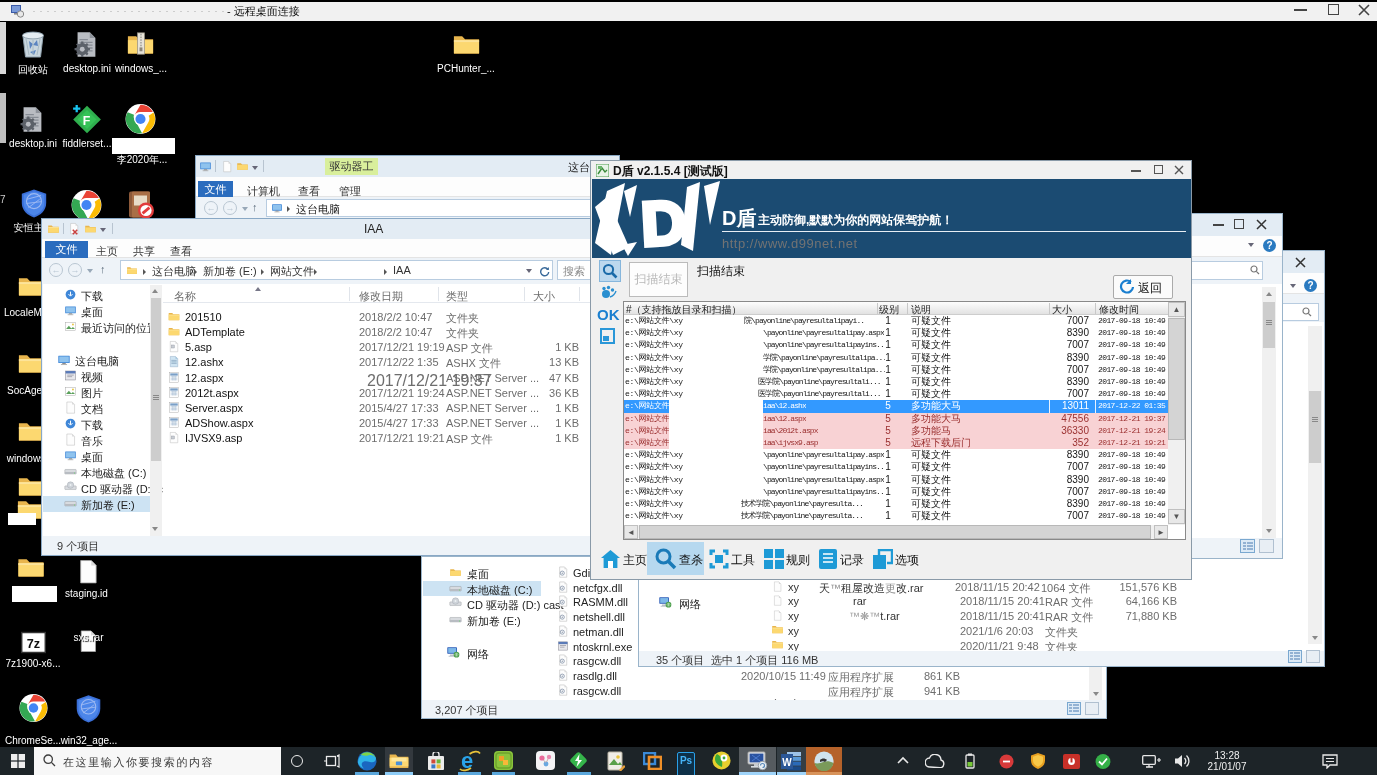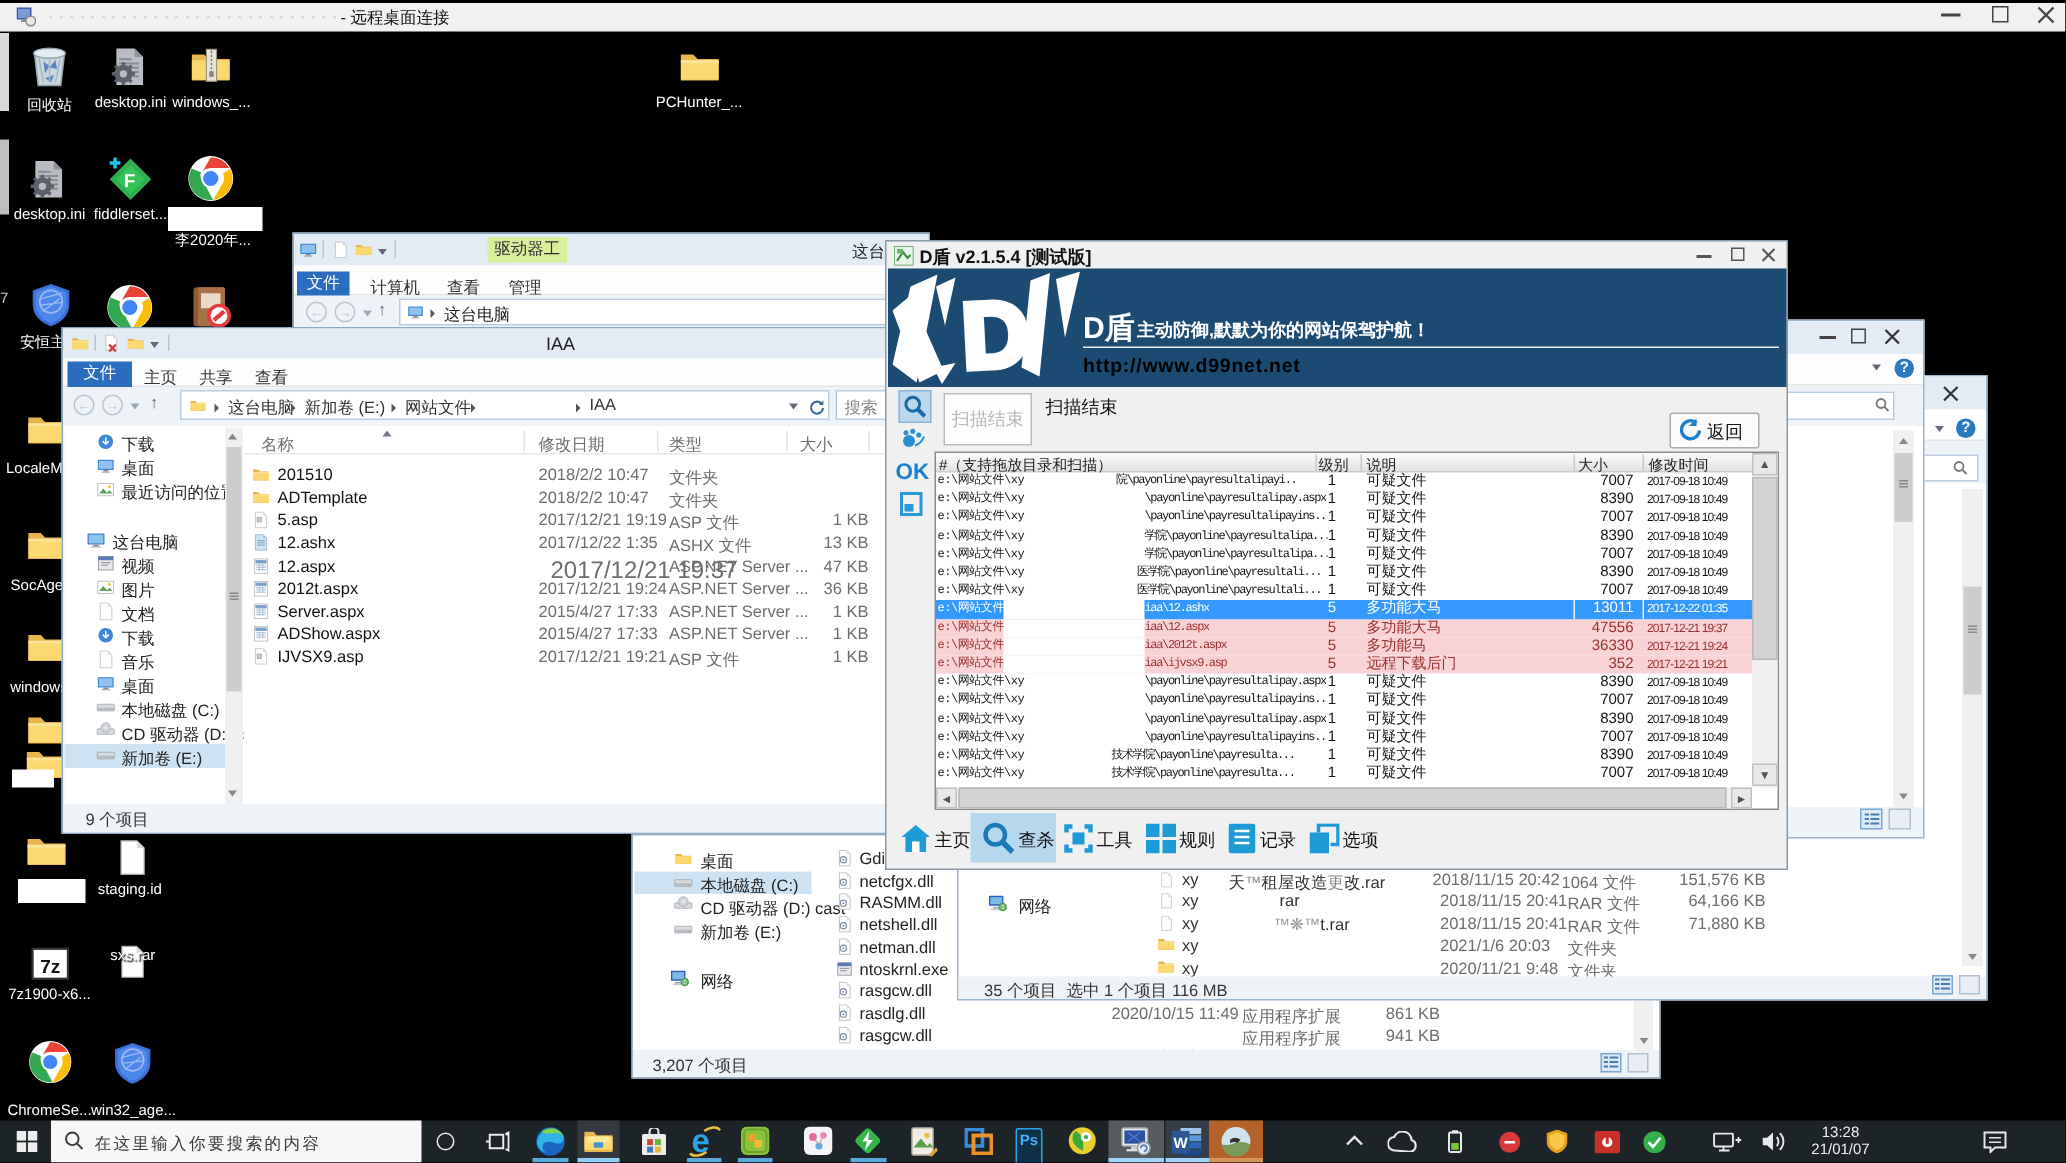--- a/index.html
+++ b/index.html
@@ -19,21 +19,21 @@
 .sthumb{background:#cdcdcd}
 svg{display:block}
 
 .tr{position:absolute;left:33px;width:544px;height:12.2px;font-size:10px;color:#141414;white-space:nowrap}
 .tr span{position:absolute;top:0;line-height:12.2px}
 .p1{left:1px;font-family:"Liberation Mono",monospace;font-size:8px;letter-spacing:-.3px}
 .p2{left:139px;font-family:"Liberation Mono",monospace;font-size:8px;letter-spacing:-.9px;max-width:122px;overflow:hidden}
 .lv{left:252px;width:24px;text-align:center}
 .ds{left:287px}
 .sz{left:385px;width:80px;text-align:right}
-.dt{left:474px;font-size:8px;font-family:Liberation Sans, sans-serif;letter-spacing:-.6px}
+.dt{left:474px;font-size:8px;font-family:Liberation Mono, monospace;letter-spacing:-.6px}
 .cens{position:absolute;left:45px;top:0;width:94px;height:100%;background:#fff}
 .sel{background:#3399ff;color:#fff}
 .pink{background:#f8d2d4;color:#9b3030}
 .thead{font-weight:normal}
 .tri-d{width:0;height:0;border-left:3.5px solid transparent;border-right:3.5px solid transparent;border-top:4px solid #667}
 .tri-u{width:0;height:0;border-left:3.5px solid transparent;border-right:3.5px solid transparent;border-bottom:4px solid #667}
 .tri-r{width:0;height:0;border-top:3.2px solid transparent;border-bottom:3.2px solid transparent;border-left:3.8px solid #555}
 
 </style>
 </head>
@@ -713,21 +713,21 @@
     <polygon points="0,26 12,16 34,66 18,74" fill="#fff"></polygon>
     <polygon points="29,10 42,4 35,36" fill="#fff"></polygon>
     <polygon points="27,64 42,61 33,75" fill="#fff"></polygon>
     <text x="46" y="64" font-size="62" font-weight="bold" font-family="Liberation Sans" fill="#fff" stroke="#fff" stroke-width="4.5" transform="rotate(-3 60 40)">D</text>
     <polygon points="92,6 105,1 98,70 86,64" fill="#fff"></polygon>
     <polygon points="109,5 125,0 115,44" fill="#fff"></polygon>
   </svg>
   <div class="abs" style="left:131px;top:44px;font-size:20px;font-weight:bold;color:#fff">D盾</div>
   <div class="abs" style="left:167px;top:51px;font-size:12px;font-weight:bold;color:#fff">主动防御,默默为你的网站保驾护航！</div>
   <div class="abs" style="left:131px;top:70px;width:464px;height:1px;background:#e8eef4"></div>
-  <div class="abs" style="left:131px;top:75px;font-size:13px;font-weight:bold;color:#000000;letter-spacing:.5px">http://www.d99net.net</div>
+  <div class="abs" style="left:131px;top:75px;font-size:13px;font-weight:normal;color:#737373;letter-spacing:.5px">http://www.d99net.net</div>
 
   <div class="abs" style="left:8px;top:99px;width:22px;height:22px;background:#bcd8ee;border:1px solid #86b6dc"></div>
   <svg class="abs" style="left:11px;top:102px" width="16" height="16" viewBox="0 0 16 16">
         <circle cx="6.5" cy="6.5" r="4.6" fill="none" stroke="#1a6aa8" stroke-width="2"></circle>
         <path d="M10 10l4.5 4.5" stroke="#1a6aa8" stroke-width="2.6"></path>
       </svg>
   <svg class="abs" style="left:10px;top:124px" width="17" height="16" viewBox="0 0 17 16">
         <circle cx="5" cy="9" r="4" fill="#2a8fd0"></circle>
         <circle cx="3" cy="3.5" r="1.7" fill="#2a8fd0"></circle>
         <circle cx="7.5" cy="2.5" r="1.7" fill="#2a8fd0"></circle>

